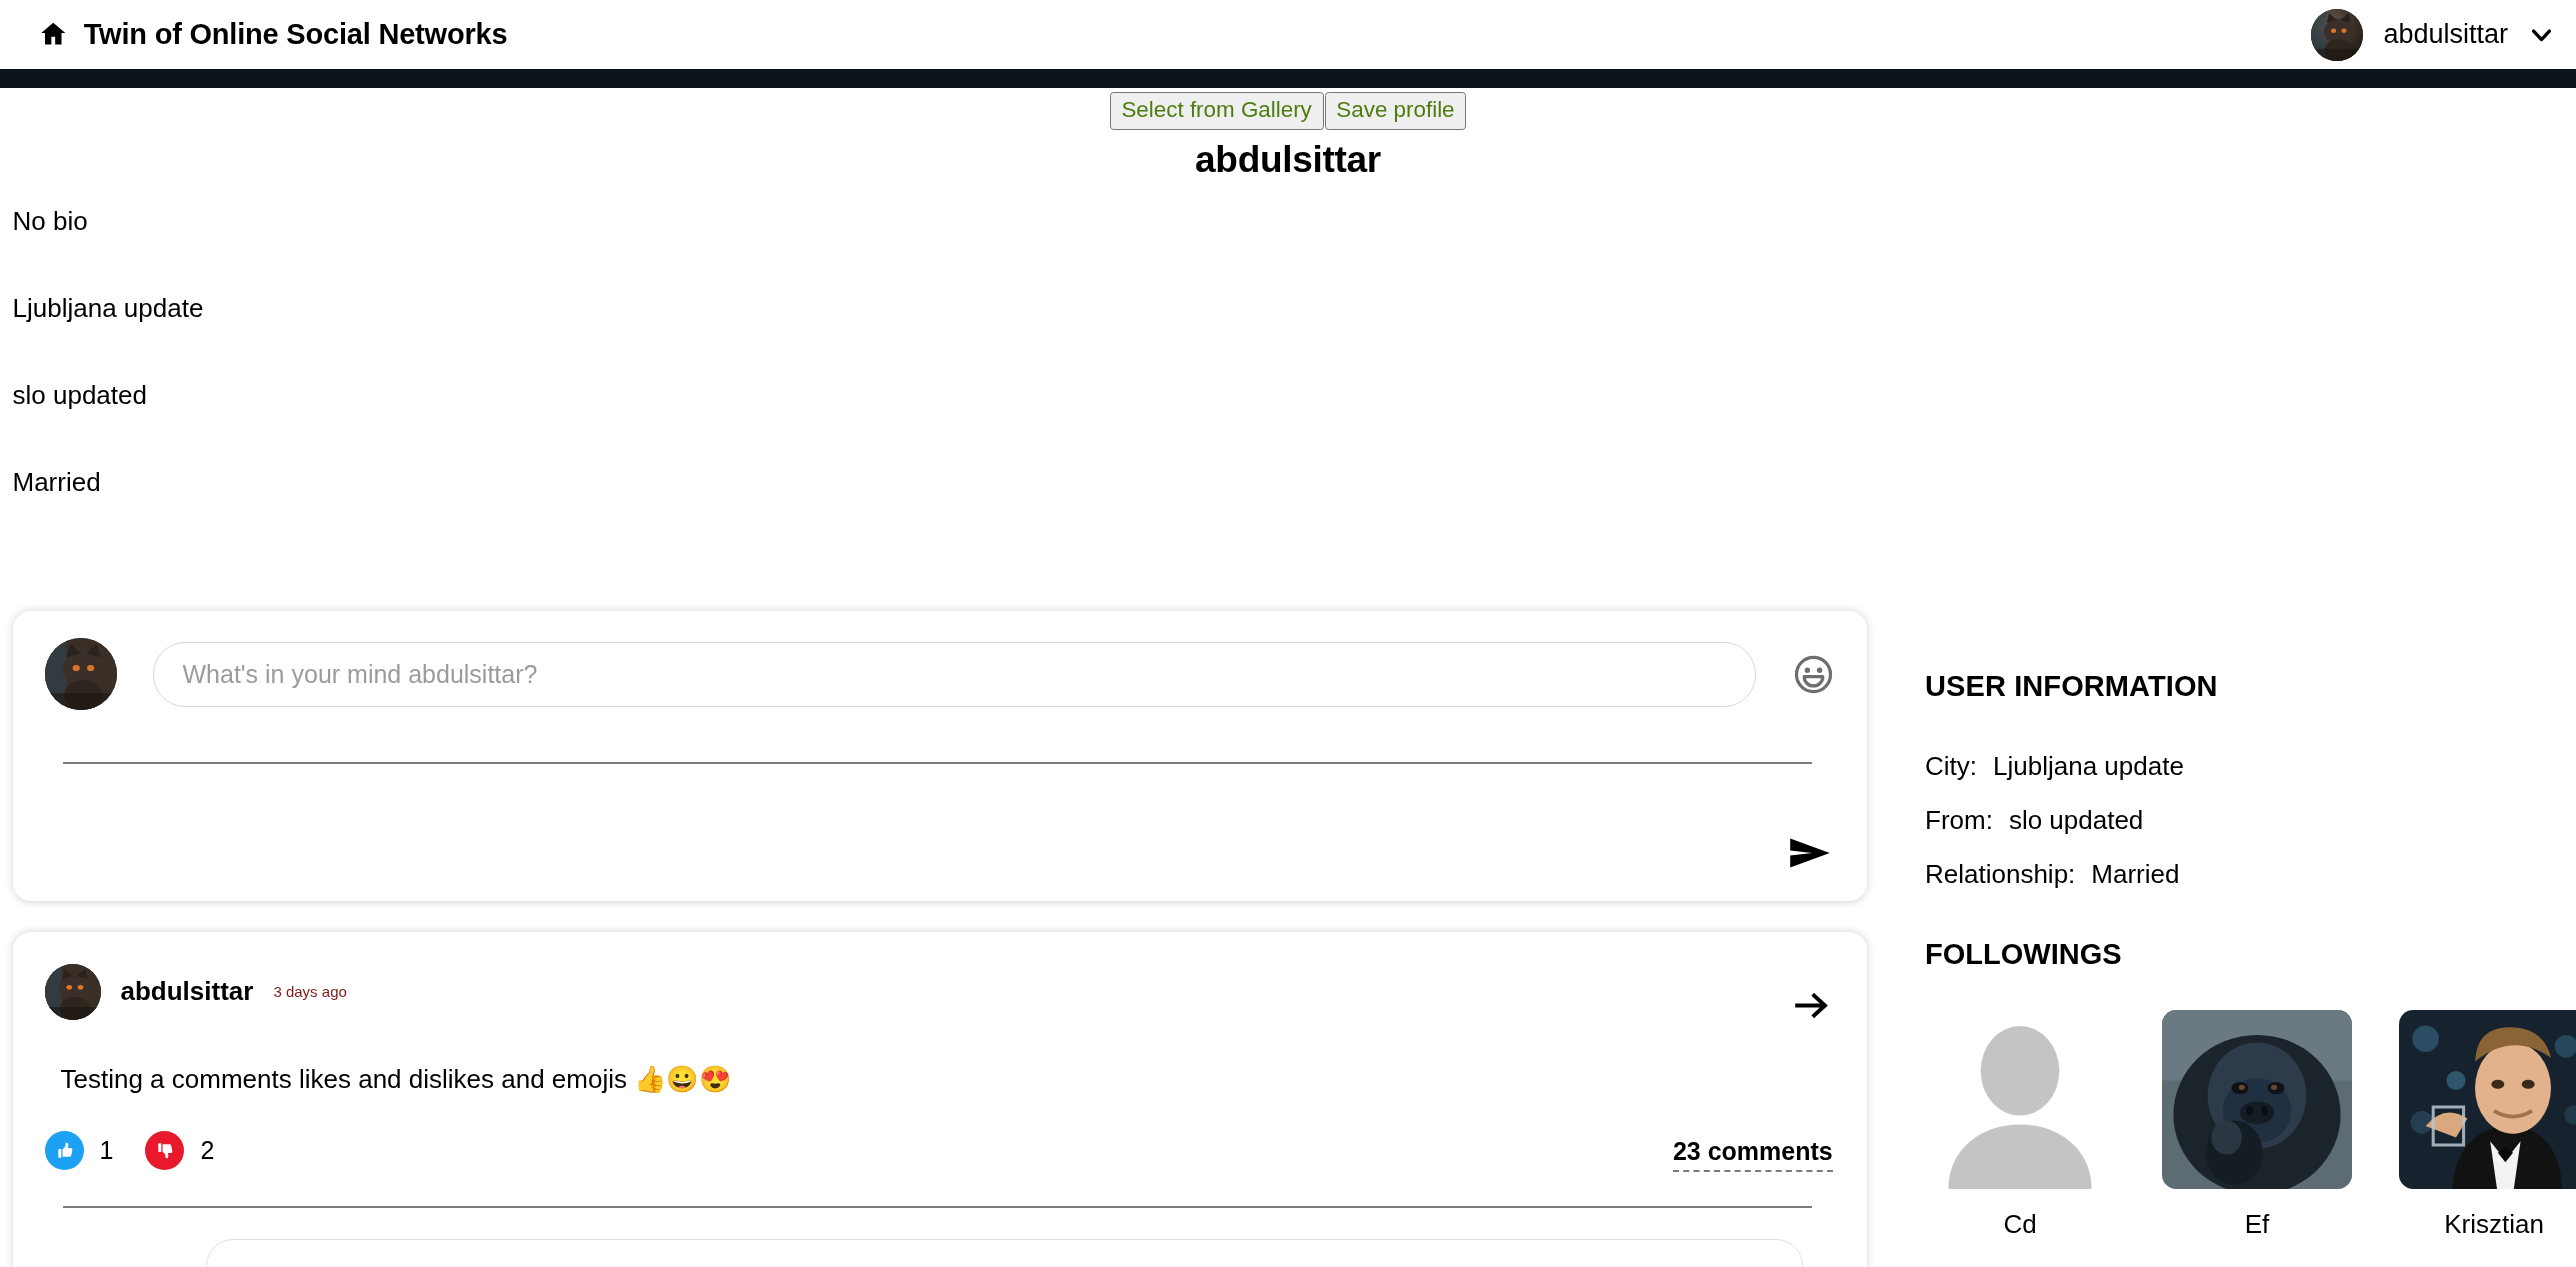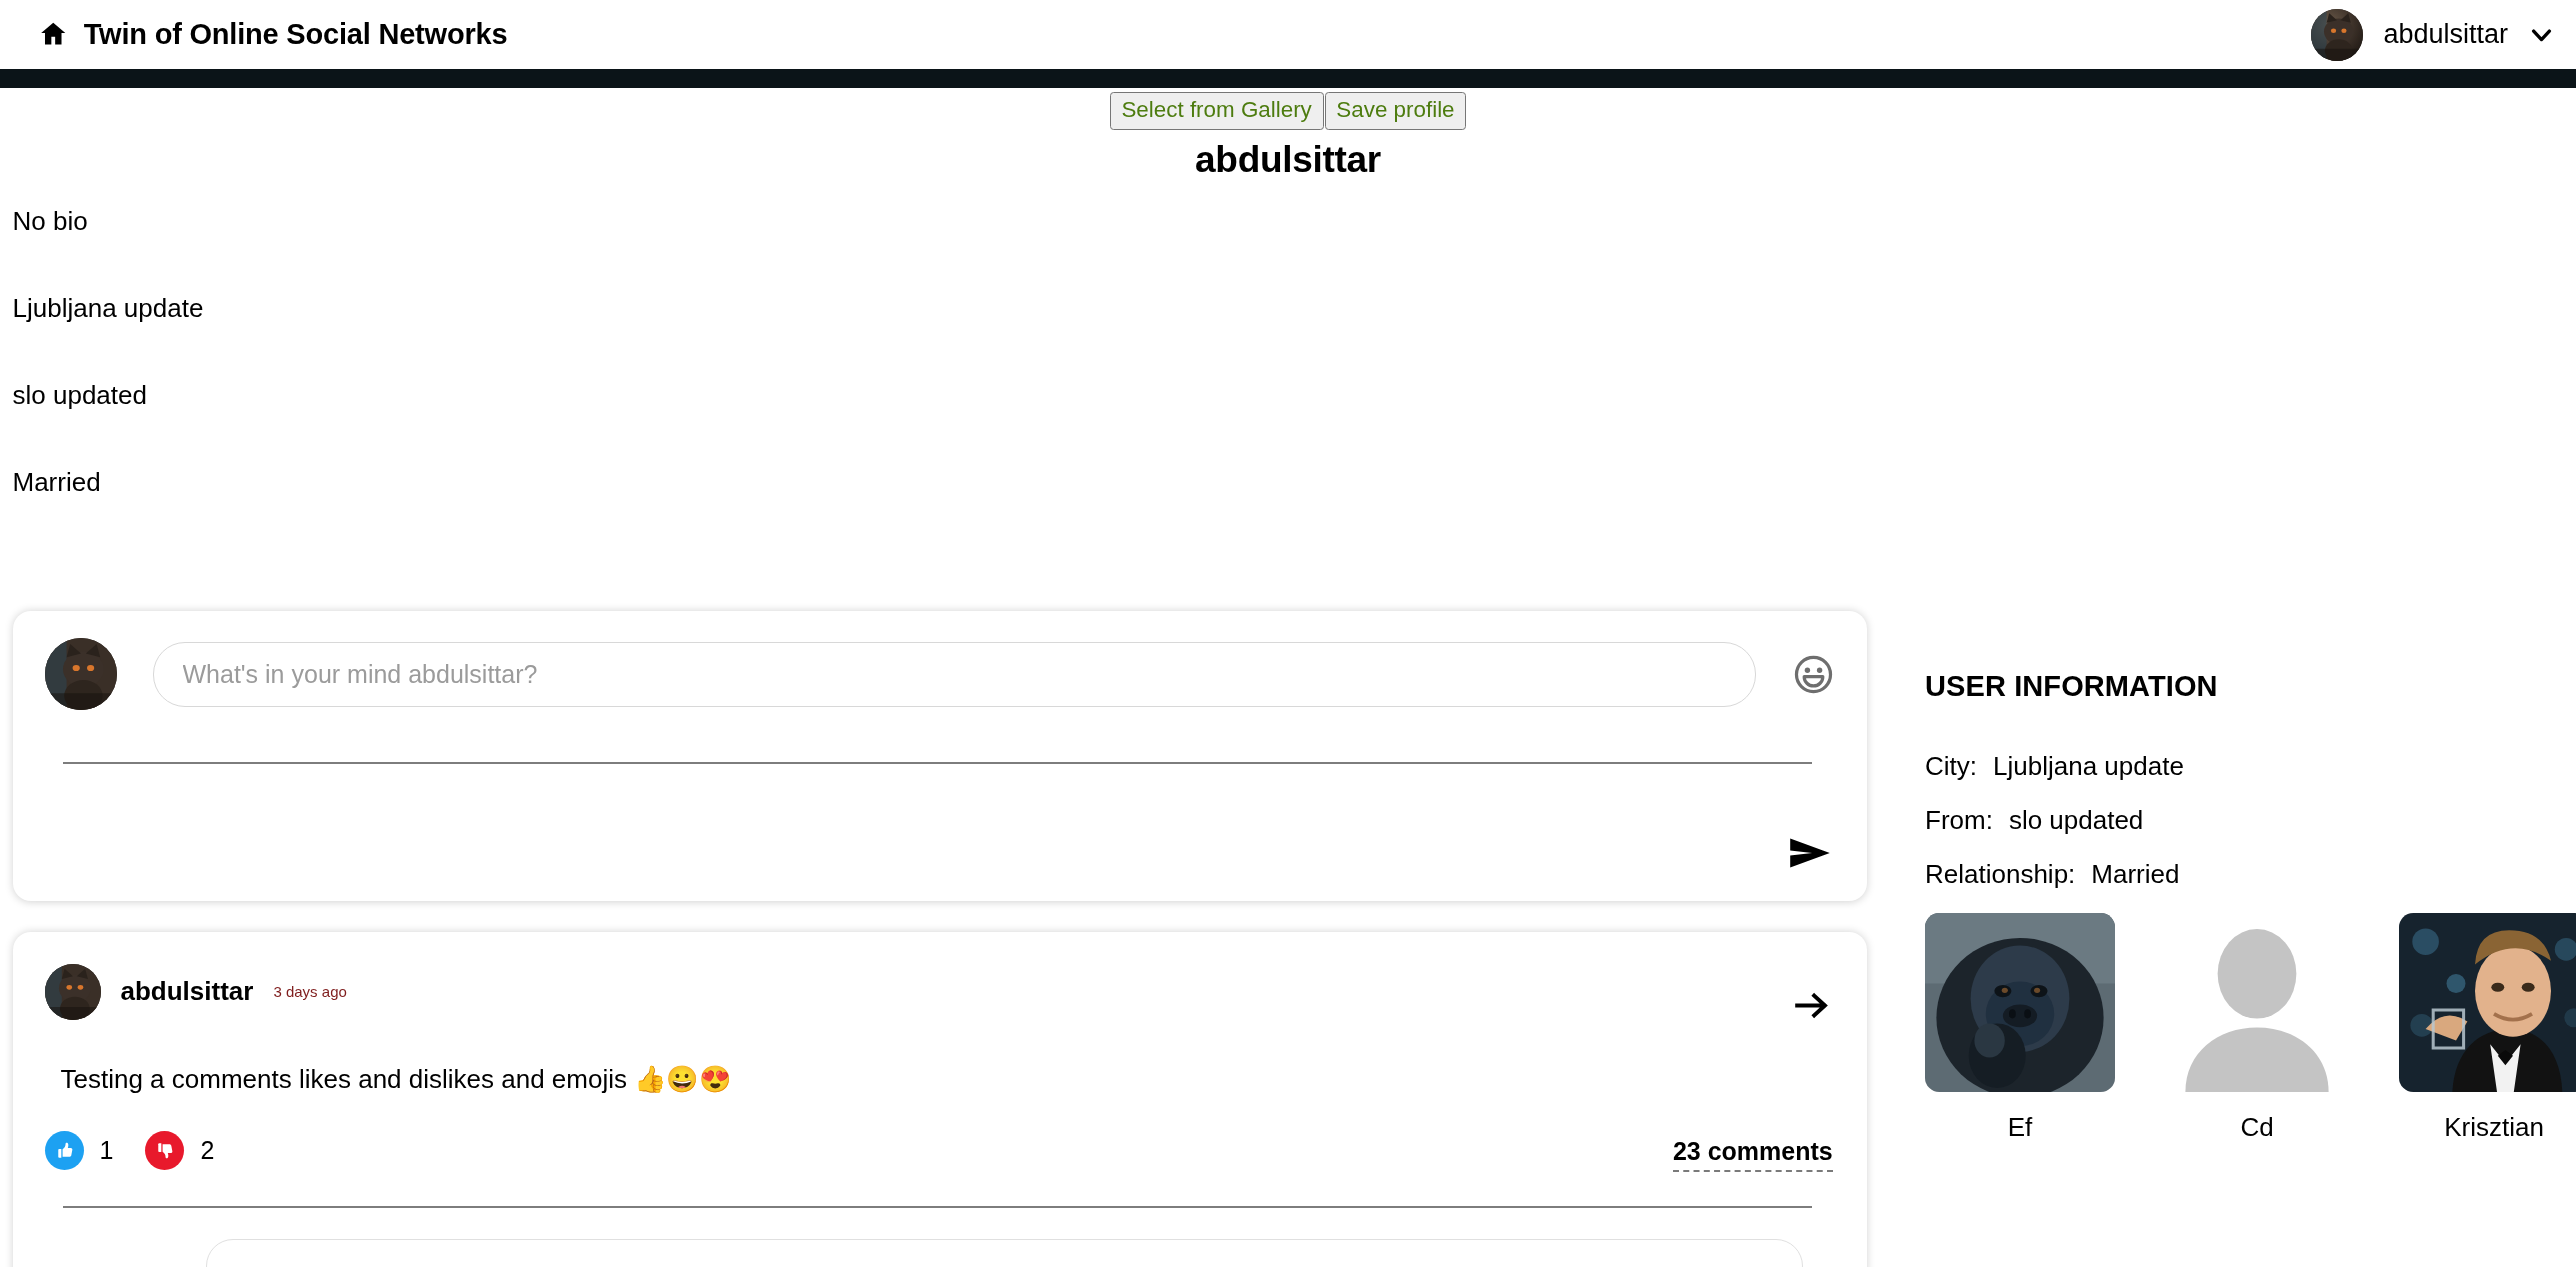--- a/index.html
+++ b/index.html
@@ -384,53 +384,54 @@
   </div>
   <div class="info-row">
     <span class="info-label">From:</span>
     <span class="info-value">slo updated</span>
   </div>
   <div class="info-row">
     <span class="info-label">Relationship:</span>
     <span class="info-value">Married</span>
   </div>
 
+  <div class="side-title-2">FOLLOWINGS</div>
 
   <div class="followings">
+    <div class="follow-card">
+      <div class="follow-thumb" style="background:#ffffff;">
+        <svg viewBox="0 0 100 100">
+          <rect width="100" height="100" fill="#ffffff"></rect>
+          <ellipse cx="50" cy="34" rx="22" ry="25" fill="#c4c4c4"></ellipse>
+          <path d="M10 100 c0 -22 18 -36 40 -36 c22 0 40 14 40 36 Z" fill="#c4c4c4"></path>
+        </svg>
+      </div>
+      <div class="follow-name">Cd</div>
+    </div>
+
     <div class="follow-card">
       <div class="follow-thumb">
         <svg viewBox="0 0 100 100" preserveAspectRatio="xMidYMid slice">
           <rect width="100" height="100" fill="#5d6b73"></rect>
           <rect width="100" height="40" fill="#6b7a82"></rect>
           <ellipse cx="50" cy="58" rx="44" ry="42" fill="#1c242b"></ellipse>
           <ellipse cx="50" cy="48" rx="26" ry="28" fill="#2d3b4a"></ellipse>
           <ellipse cx="50" cy="56" rx="18" ry="17" fill="#203040"></ellipse>
           <ellipse cx="41" cy="44" rx="4.5" ry="3.2" fill="#0d1318"></ellipse>
           <ellipse cx="60" cy="44" rx="4.5" ry="3.2" fill="#0d1318"></ellipse>
           <ellipse cx="42" cy="43.6" rx="1.6" ry="1.4" fill="#6b4a2a"></ellipse>
           <ellipse cx="59" cy="43.6" rx="1.6" ry="1.4" fill="#6b4a2a"></ellipse>
           <ellipse cx="50" cy="57" rx="9" ry="6" fill="#141c24"></ellipse>
           <ellipse cx="46" cy="56" rx="1.8" ry="2.4" fill="#0a0f14"></ellipse>
           <ellipse cx="54" cy="56" rx="1.8" ry="2.4" fill="#0a0f14"></ellipse>
           <ellipse cx="38" cy="78" rx="15" ry="17" fill="#151d24"></ellipse>
           <ellipse cx="34" cy="70" rx="8" ry="9" fill="#2a3742"></ellipse>
         </svg>
       </div>
       <div class="follow-name">Ef</div>
-    </div>
-
-    <div class="follow-card">
-      <div class="follow-thumb" style="background:#ffffff;">
-        <svg viewBox="0 0 100 100">
-          <rect width="100" height="100" fill="#ffffff"></rect>
-          <ellipse cx="50" cy="34" rx="22" ry="25" fill="#c4c4c4"></ellipse>
-          <path d="M10 100 c0 -22 18 -36 40 -36 c22 0 40 14 40 36 Z" fill="#c4c4c4"></path>
-        </svg>
-      </div>
-      <div class="follow-name">Cd</div>
     </div>
 
     <div class="follow-card">
       <div class="follow-thumb">
         <svg viewBox="0 0 100 100" preserveAspectRatio="xMidYMid slice">
           <rect width="100" height="100" fill="#16232e"></rect>
           <circle cx="14" cy="18" r="7" fill="#2f5870" opacity="0.8"></circle>
           <circle cx="30" cy="40" r="5" fill="#3a6c88" opacity="0.7"></circle>
           <circle cx="12" cy="62" r="6" fill="#2a4b60" opacity="0.7"></circle>
           <circle cx="88" cy="22" r="6" fill="#2f5870" opacity="0.7"></circle>

